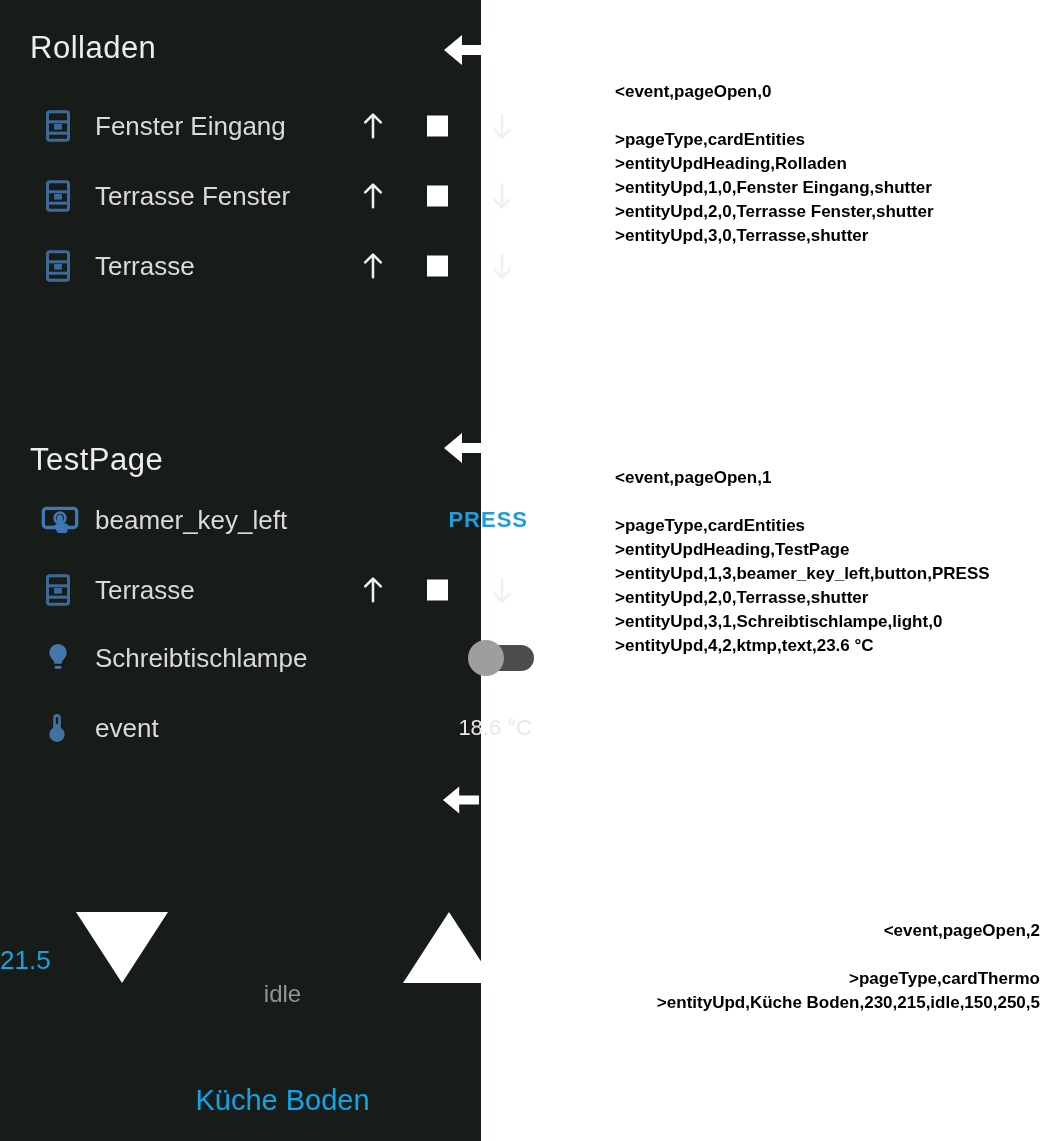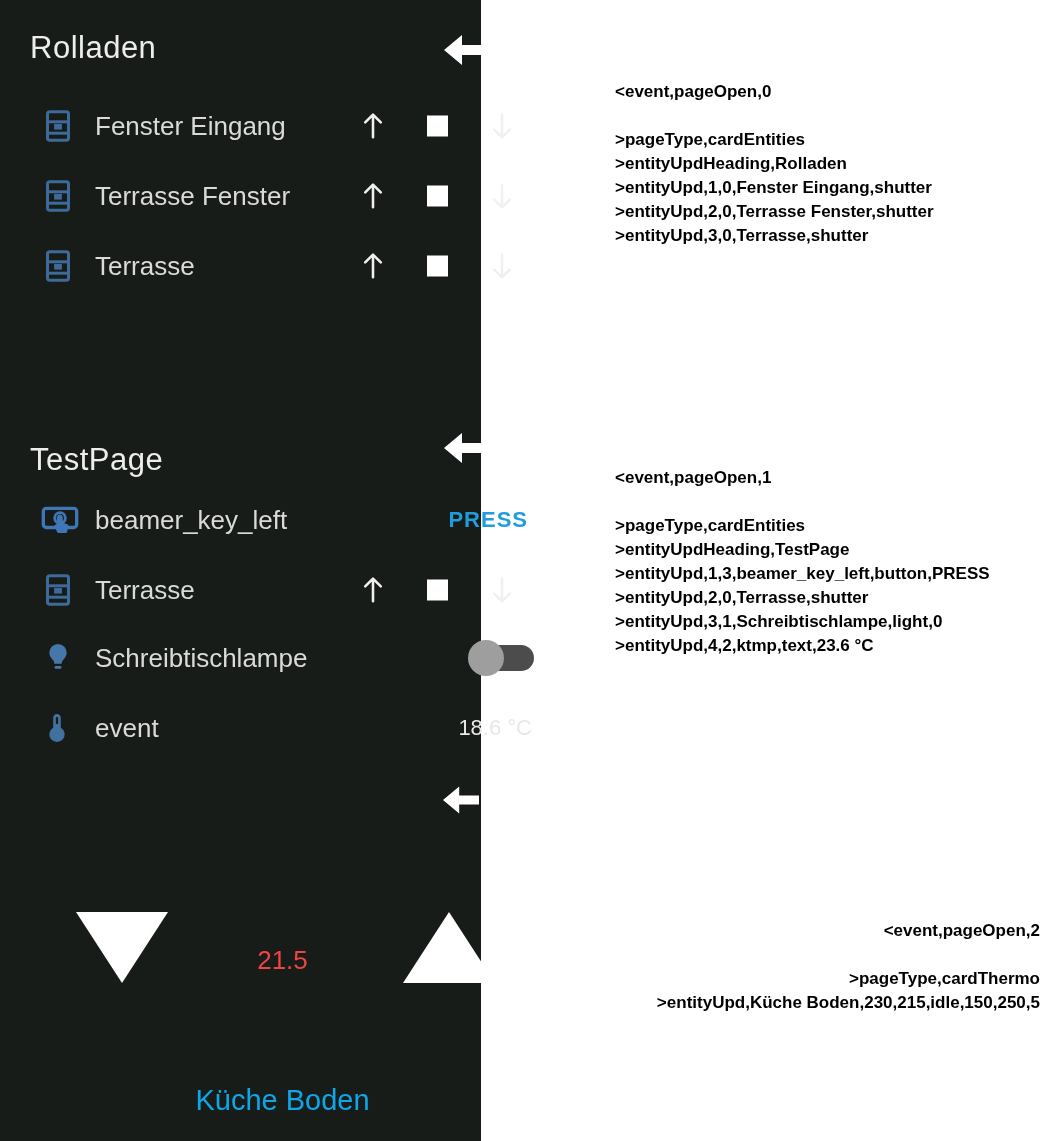--- a/index.html
+++ b/index.html
@@ -55,22 +55,22 @@
                color:#ffffff; line-height:1; white-space:nowrap; }
   .temp-big  { font-size:72px; font-weight:700; }
   .temp-unit { display:inline-block; font-size:26px; font-weight:700;
                position:relative; top:-42px; margin-left:7px; }
   .tri-down { position:absolute; left:76px; top:912px; width:0; height:0;
               border-left:46px solid transparent; border-right:46px solid transparent;
               border-top:71px solid #ffffff; cursor:pointer; }
   .tri-up   { position:absolute; left:403px; top:912px; width:0; height:0;
               border-left:46px solid transparent; border-right:46px solid transparent;
               border-bottom:71px solid #ffffff; cursor:pointer; }
-  .target-temp { position:absolute; top:945px; left:0; width:565px; text-align:center;
-                 color:#ef4444; font-size:26px; }
+  .target-temp { position:absolute; top:945px; left:0; width:565px; 
+                 color:#0ea5e9; font-size:26px; }
   .thermo-state { position:absolute; top:980px; left:0; width:565px; text-align:center;
                   color:#949494; font-size:24px; }
   .thermo-title { position:absolute; top:1084px; left:0; width:565px; text-align:center;
                   color:#0ea5e9; font-size:29px; }
   
   .ann { position:absolute; left:615px; width:425px; color:#000000;
          font-size:17px; font-weight:700; }
   .ann .line { height:24px; line-height:24px; white-space:nowrap; }
   .a0 { top:80px; }
   .a1 { top:466px; }
@@ -220,20 +220,21 @@
     <svg width="36" height="28">
         <use href="#arr-left"></use>
       </svg>
     <svg width="36" height="28">
         <use href="#arr-right"></use>
       </svg>
   </div>
   <div class="tri-down"></div>
   <div class="tri-up"></div>
   <div class="target-temp">21.5</div>
+  <div class="thermo-state">idle</div>
   <div class="thermo-title">Küche Boden</div>
 </div>
 
 <div class="ann a0">
   <div class="line">&lt;event,pageOpen,0</div>
   <div class="line"></div>
   <div class="line">&gt;pageType,cardEntities</div>
   <div class="line">&gt;entityUpdHeading,Rolladen</div>
   <div class="line">&gt;entityUpd,1,0,Fenster Eingang,shutter</div>
   <div class="line">&gt;entityUpd,2,0,Terrasse Fenster,shutter</div>

